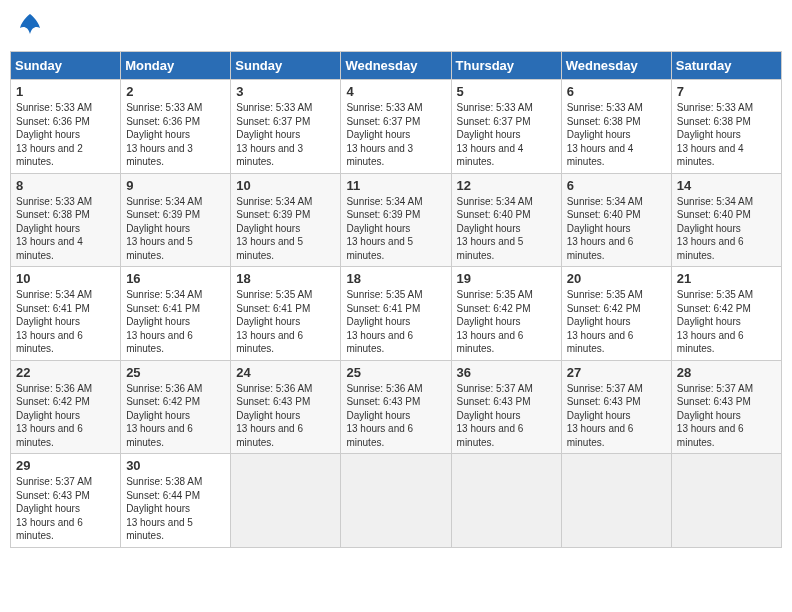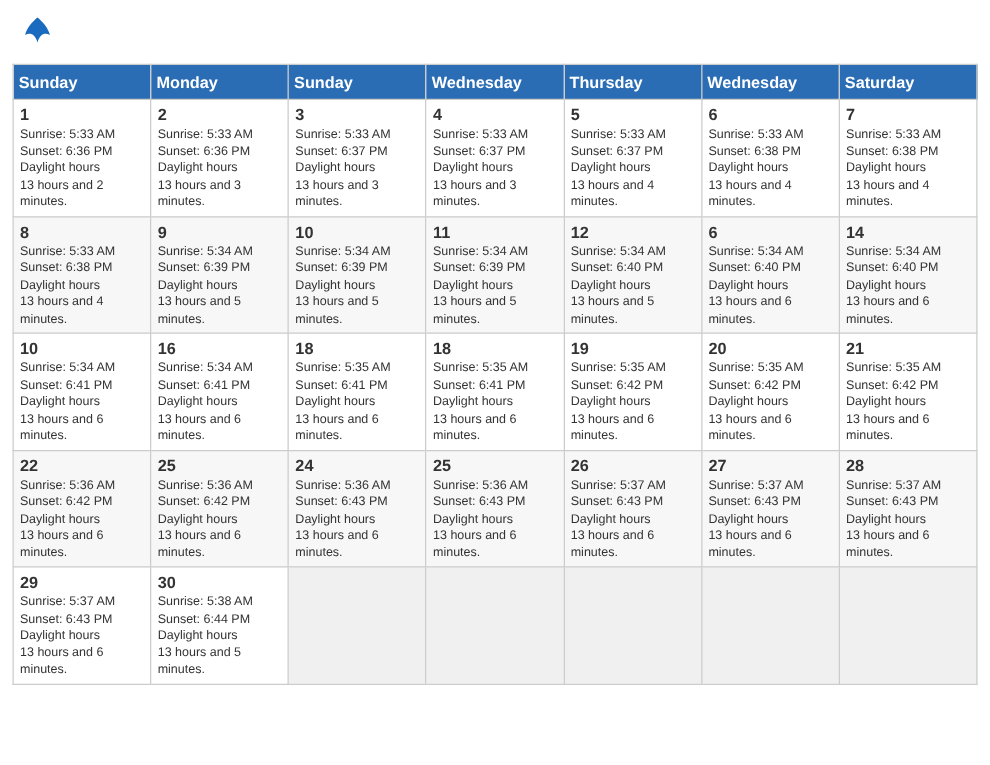--- a/index.html
+++ b/index.html
@@ -224,21 +224,21 @@
         </td>
         <td>
           <span class="day-number">24</span>
           <div class="day-info">Sunrise: 5:36 AM<br>Sunset: 6:43 PM<br>Daylight hours<br>13 hours and 6 minutes.</div>
         </td>
         <td>
           <span class="day-number">25</span>
           <div class="day-info">Sunrise: 5:36 AM<br>Sunset: 6:43 PM<br>Daylight hours<br>13 hours and 6 minutes.</div>
         </td>
         <td>
-          <span class="day-number">26</span>
+          <span class="day-number">36</span>
           <div class="day-info">Sunrise: 5:37 AM<br>Sunset: 6:43 PM<br>Daylight hours<br>13 hours and 6 minutes.</div>
         </td>
         <td>
           <span class="day-number">27</span>
           <div class="day-info">Sunrise: 5:37 AM<br>Sunset: 6:43 PM<br>Daylight hours<br>13 hours and 6 minutes.</div>
         </td>
         <td>
           <span class="day-number">28</span>
           <div class="day-info">Sunrise: 5:37 AM<br>Sunset: 6:43 PM<br>Daylight hours<br>13 hours and 6 minutes.</div>
         </td>

